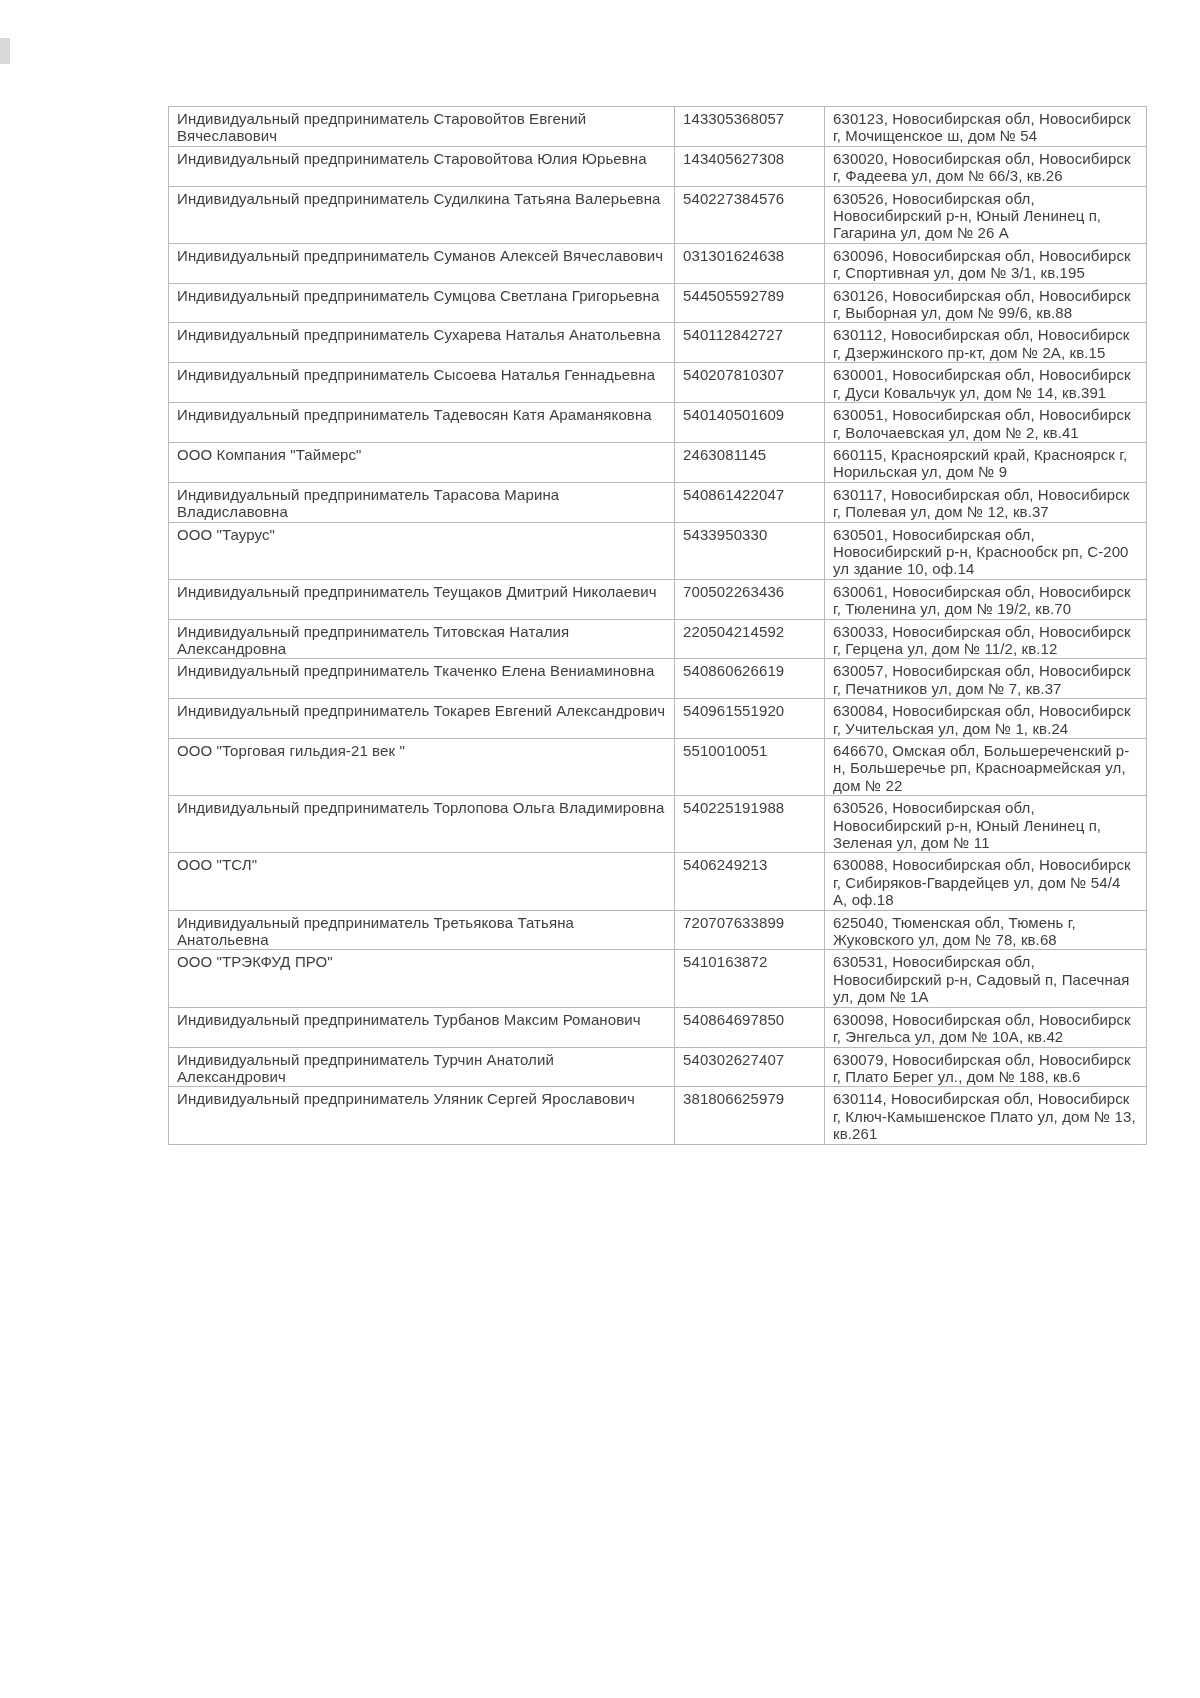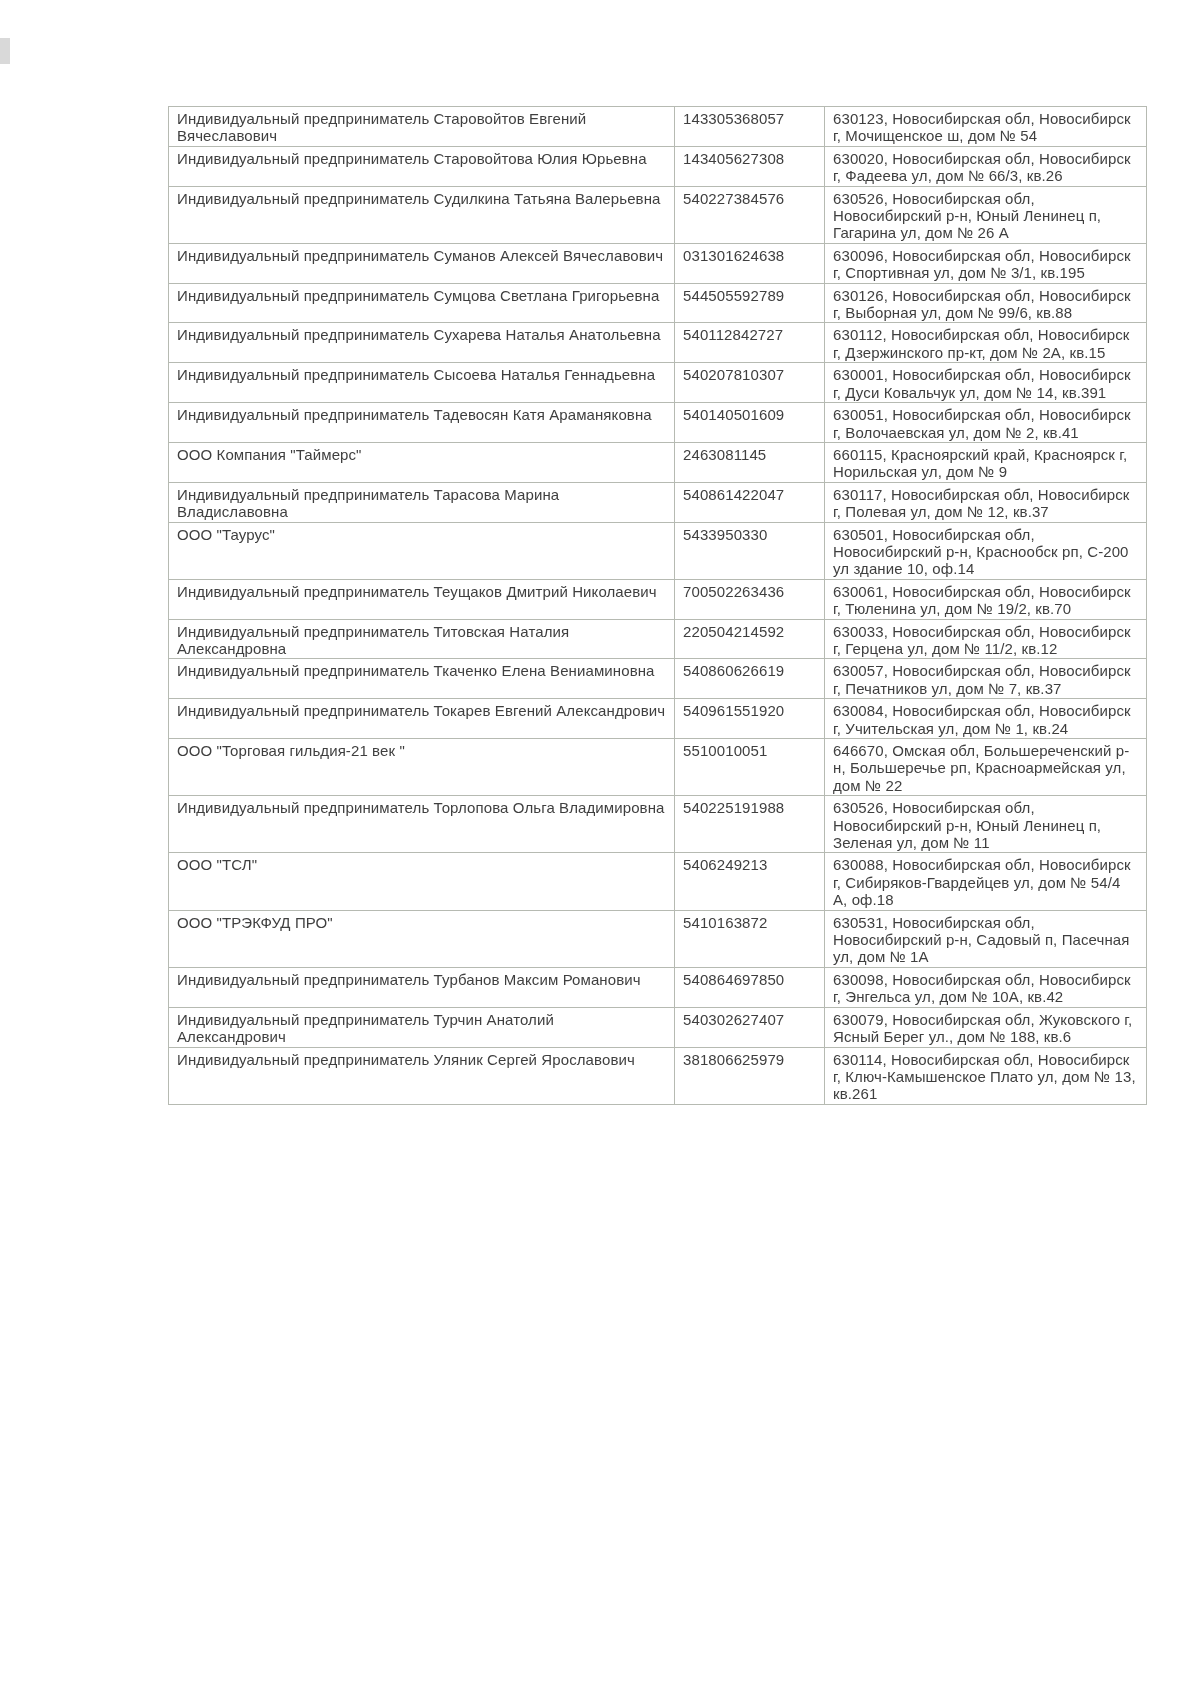--- a/index.html
+++ b/index.html
@@ -152,33 +152,38 @@
           <td class="cell-name">Индивидуальный предприниматель Торлопова Ольга Владимировна</td>
           <td class="cell-inn">540225191988</td>
           <td class="cell-address">630526, Новосибирская обл, Новосибирский р-н, Юный Ленинец п, Зеленая ул, дом № 11</td>
         </tr>
         <tr>
           <td class="cell-name">ООО "ТСЛ"</td>
           <td class="cell-inn">5406249213</td>
           <td class="cell-address">630088, Новосибирская обл, Новосибирск г, Сибиряков-Гвардейцев ул, дом № 54/4 А, оф.18</td>
         </tr>
         <tr>
+          <td class="cell-name">Индивидуальный предприниматель Третьякова Татьяна Анатольевна</td>
+          <td class="cell-inn">720707633899</td>
+          <td class="cell-address">625040, Тюменская обл, Тюмень г, Жуковского ул, дом № 78, кв.68</td>
+        </tr>
+        <tr>
           <td class="cell-name">ООО "ТРЭКФУД ПРО"</td>
           <td class="cell-inn">5410163872</td>
           <td class="cell-address">630531, Новосибирская обл, Новосибирский р-н, Садовый п, Пасечная ул, дом № 1А</td>
         </tr>
         <tr>
           <td class="cell-name">Индивидуальный предприниматель Турбанов Максим Романович</td>
           <td class="cell-inn">540864697850</td>
           <td class="cell-address">630098, Новосибирская обл, Новосибирск г, Энгельса ул, дом № 10А, кв.42</td>
         </tr>
         <tr>
           <td class="cell-name">Индивидуальный предприниматель Турчин Анатолий Александрович</td>
           <td class="cell-inn">540302627407</td>
-          <td class="cell-address">630079, Новосибирская обл, Жуковского г, Ясный Берег ул., дом № 188, кв.6</td>
+          <td class="cell-address">630079, Новосибирская обл, Новосибирск г, Плато Берег ул., дом № 188, кв.6</td>
         </tr>
         <tr>
           <td class="cell-name">Индивидуальный предприниматель Уляник Сергей Ярославович</td>
           <td class="cell-inn">381806625979</td>
           <td class="cell-address">630114, Новосибирская обл, Новосибирск г, Ключ-Камышенское Плато ул, дом № 13, кв.261</td>
         </tr>
       </tbody>
   </table>
 </div>
 

